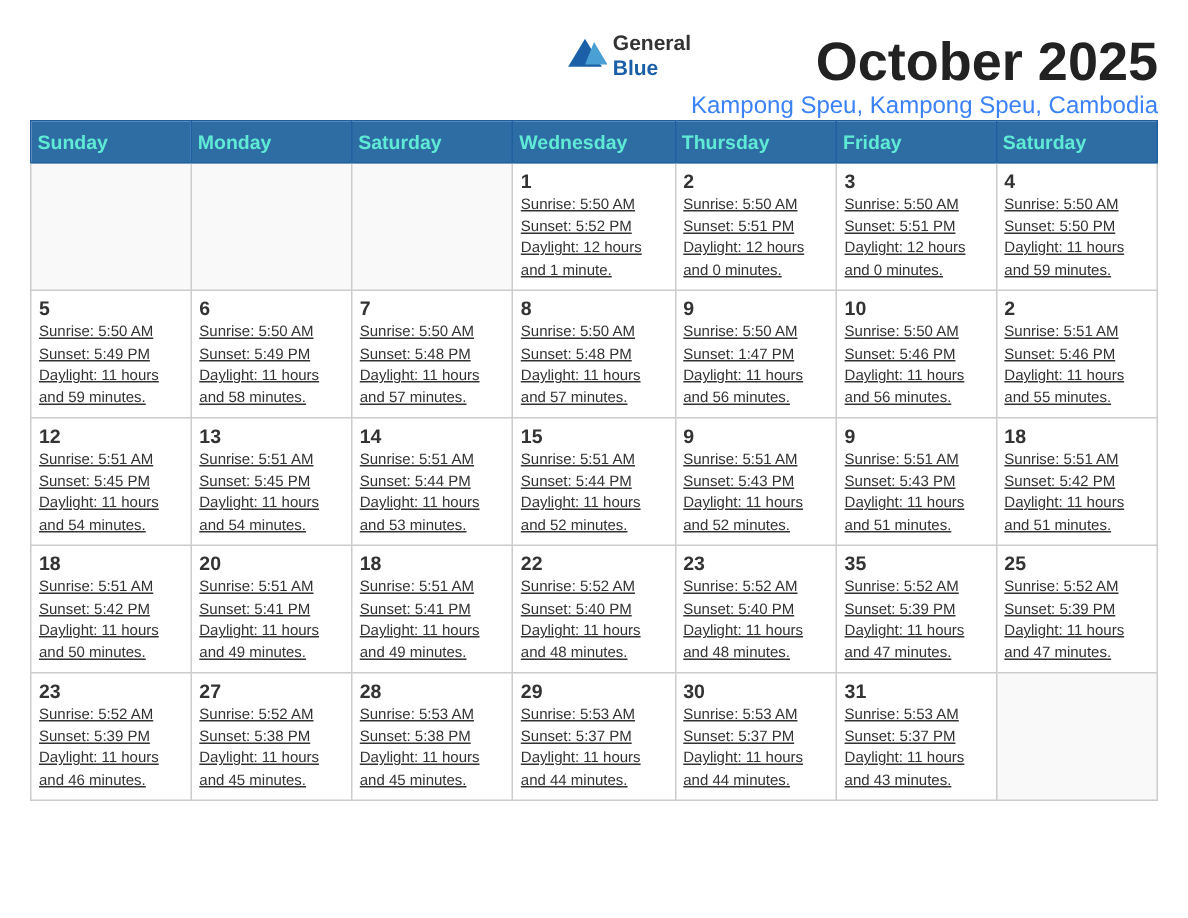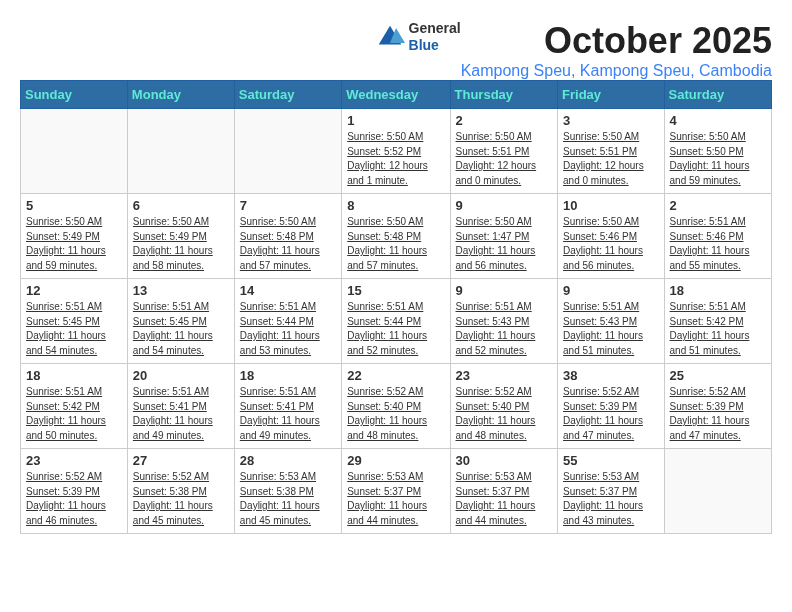--- a/index.html
+++ b/index.html
@@ -269,21 +269,21 @@
 Sunset: 5:40 PM
 Daylight: 11 hours and 48 minutes.</div>
         </td>
         <td>
           <span class="day-number">23</span>
           <div class="day-info">Sunrise: 5:52 AM
 Sunset: 5:40 PM
 Daylight: 11 hours and 48 minutes.</div>
         </td>
         <td>
-          <span class="day-number">38</span>
+          <span class="day-number">35</span>
           <div class="day-info">Sunrise: 5:52 AM
 Sunset: 5:39 PM
 Daylight: 11 hours and 47 minutes.</div>
         </td>
         <td>
           <span class="day-number">25</span>
           <div class="day-info">Sunrise: 5:52 AM
 Sunset: 5:39 PM
 Daylight: 11 hours and 47 minutes.</div>
         </td>
@@ -313,21 +313,21 @@
 Sunset: 5:37 PM
 Daylight: 11 hours and 44 minutes.</div>
         </td>
         <td>
           <span class="day-number">30</span>
           <div class="day-info">Sunrise: 5:53 AM
 Sunset: 5:37 PM
 Daylight: 11 hours and 44 minutes.</div>
         </td>
         <td>
-          <span class="day-number">55</span>
+          <span class="day-number">31</span>
           <div class="day-info">Sunrise: 5:53 AM
 Sunset: 5:37 PM
 Daylight: 11 hours and 43 minutes.</div>
         </td>
         <td class="empty"></td>
       </tr>
     </tbody>
 </table>
 
 </body></html>

